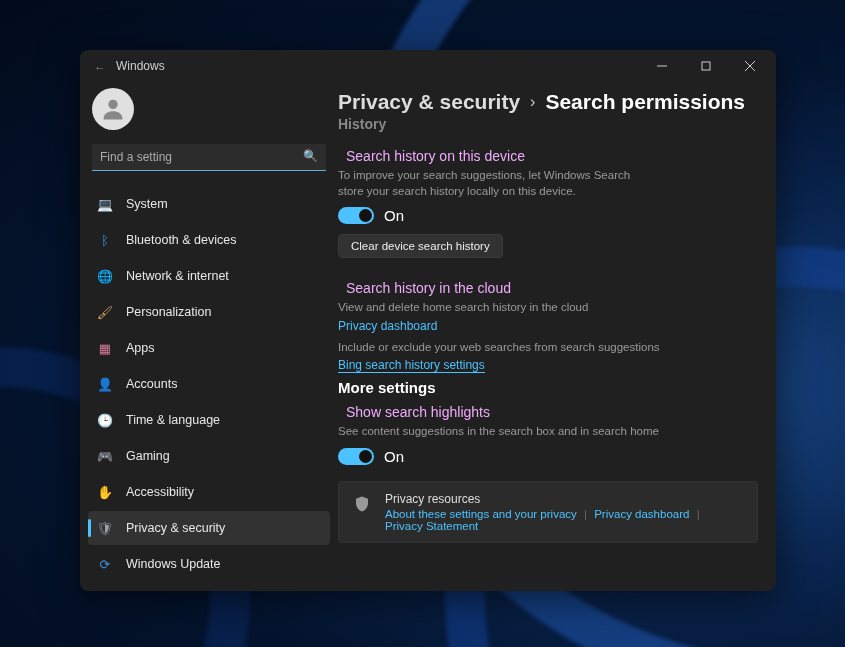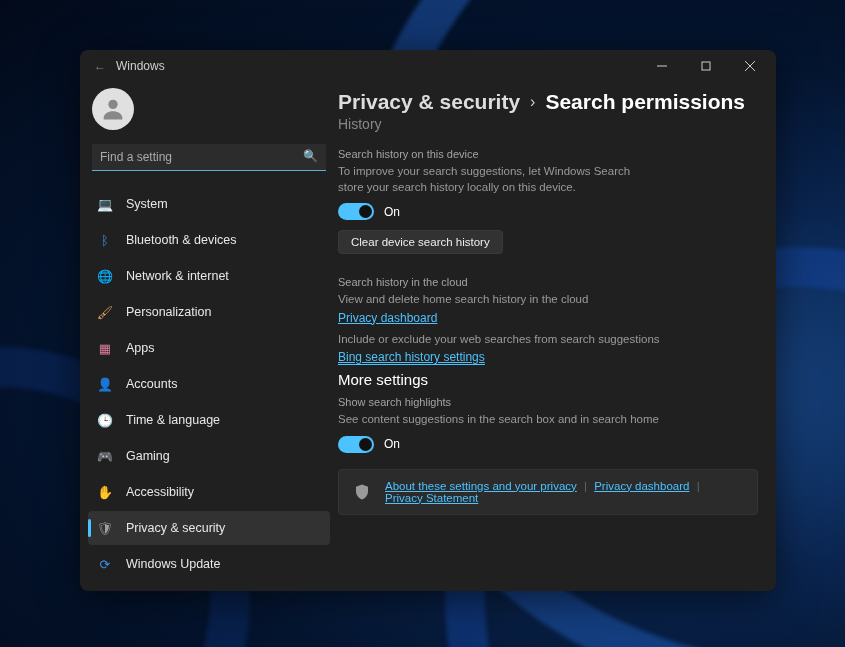--- a/index.html
+++ b/index.html
@@ -58,39 +58,39 @@
 }
 .nav-icon { width: 18px; height: 18px; margin-right: 12px; display: flex; align-items: center; justify-content: center; font-size: 13px; }
 
 .content { flex: 1; overflow-y: auto; padding: 0 18px 18px 0; position: relative; }
 .content::-webkit-scrollbar { width: 4px; }
 .content::-webkit-scrollbar-thumb { background: #555; border-radius: 2px; }
 .breadcrumb { display: flex; align-items: center; gap: 10px; padding: 8px 0 4px 0; }
 .breadcrumb .crumb { font-size: 21px; font-weight: 600; color: #ddd; }
 .breadcrumb .sep { font-size: 16px; color: #ccc; }
 .breadcrumb .current { font-size: 21px; font-weight: 600; color: #fff; }
-.section-h { font-size: 14px; font-weight: 400; margin: 0 0 6px 0; color: #fff; }
+.section-h { font-size: 14px; font-weight: 700; margin: 0 0 6px 0; color: #fff; }
 .section-h.cut { color: #888; margin-top: -2px; }
-.sub-h { font-size: 11px; color: #a3a3a3; margin: 16px 0 4px 0; }
+.sub-h { font-size: 14px; color: #f0abfc; margin: 16px 0 4px 8px; }
 .desc { font-size: 11.5px; color: #9a9a9a; max-width: 300px; line-height: 1.35; }
 .toggle-row { display: flex; align-items: center; gap: 10px; margin: 8px 0 10px 0; }
 .toggle {
   width: 36px; height: 17px; border-radius: 9px; background: #4cc2ff;
   position: relative; cursor: pointer;
 }
 .toggle .knob {
   position: absolute; right: 2px; top: 2px; width: 13px; height: 13px;
   border-radius: 50%; background: #111;
 }
-.toggle-label { font-size: 12px; color: #fff; }
+.toggle-label { font-size: 15px; color: #fff; }
 .btn {
   display: inline-block; background: #323232; border: 1px solid #3a3a3a;
   color: #eee; font-size: 11.5px; padding: 5px 12px; border-radius: 4px; cursor: pointer;
 }
-.link { color: #4cc2ff; font-size: 12px; cursor: pointer; text-decoration: underline; }
+.link { color: #4cc2ff; font-size: 12px; cursor: pointer; }
 .link.uline { border-bottom: 1px solid #4cc2ff; display: inline-block; }
 .block { margin-bottom: 6px; }
 .resources {
   background: #2b2b2b; border: 1px solid #333; border-radius: 4px;
   padding: 10px 14px; display: flex; gap: 14px; align-items: flex-start; margin: 16px 0 14px 0;
 }
 .resources .ricon { width: 18px; height: 18px; color: #999; flex-shrink: 0; margin-top: 3px; }
 .resources .rtext .rtitle { font-size: 12px; color: #ddd; margin-bottom: 2px; }
 .resources .rlinks { font-size: 11.5px; }
 .resources .rlinks .link { font-size: 11.5px; }
@@ -224,20 +224,21 @@
         <span class="toggle-label">On</span>
       </div>
 
       <div class="resources">
         <div class="ricon">
           <svg viewBox="0 0 24 24" width="18" height="18" fill="#999">
               <path d="M12 2l8 3v6c0 5-3.5 9.5-8 11-4.5-1.5-8-6-8-11V5l8-3z"></path>
             </svg>
         </div>
         <div class="rtext">
+          <div class="rtitle">Privacy resources</div>
           <div class="rlinks">
             <span class="link">About these settings and your privacy</span>
             <span class="pipe">|</span>
             <span class="link">Privacy dashboard</span>
             <span class="pipe">|</span>
             <span class="link">Privacy Statement</span>
           </div>
         </div>
       </div>
 

